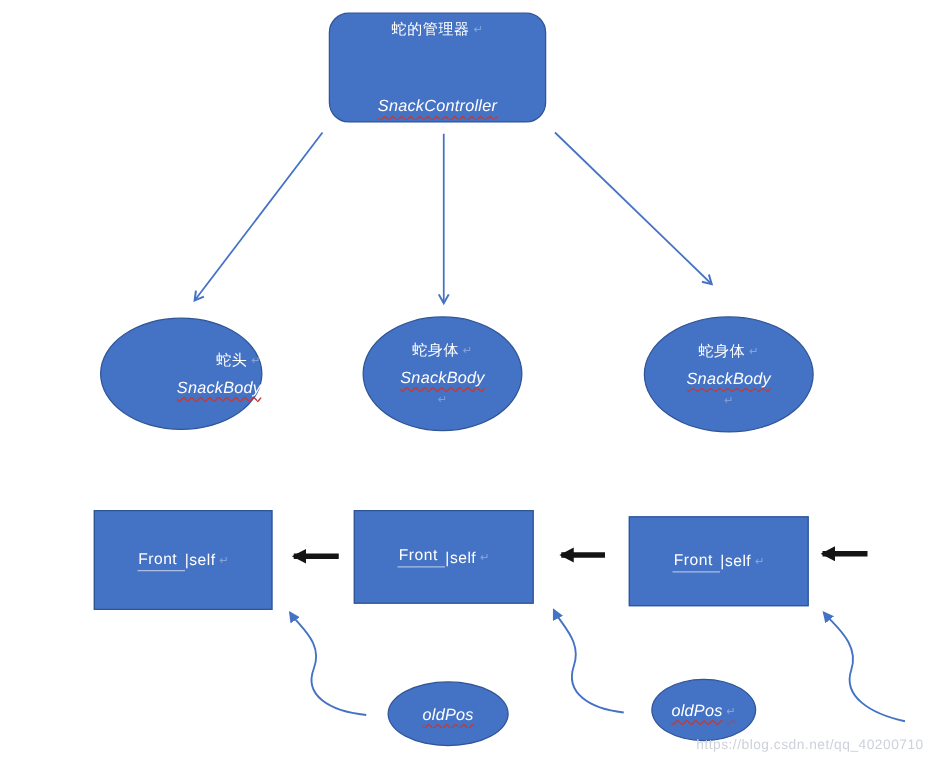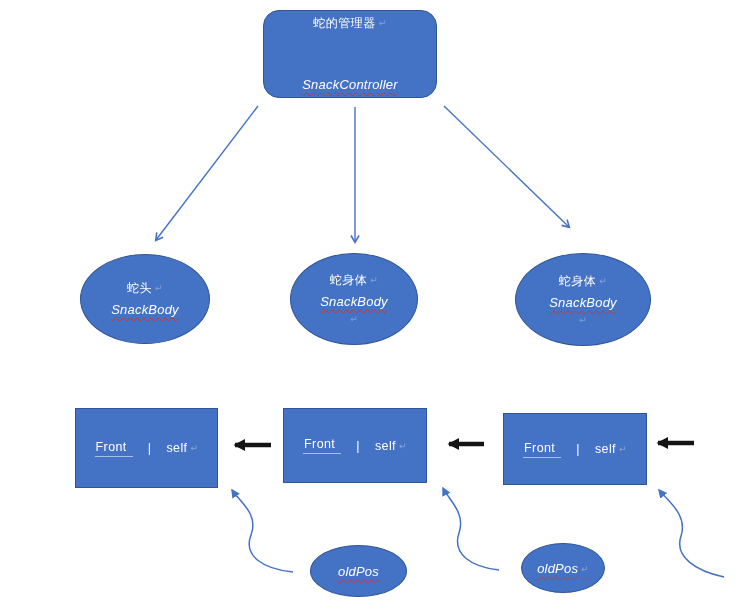--- a/index.html
+++ b/index.html
@@ -34,21 +34,21 @@
   .wavy{
     text-decoration-line:underline;
     text-decoration-style:wavy;
     text-decoration-color:var(--underline-red);
     text-decoration-thickness:1px;
     text-underline-offset:3px;
   }
   .pmark{opacity:.35;font-size:9px;margin-left:3px;vertical-align:1px;}
   .pmark-line{opacity:.3;font-size:9px;margin-top:7px;line-height:1;}
 
-  .cell-text{display:flex;align-items:center;gap:15px;font-size:12.5px;letter-spacing:.4px;}
+  .cell-text{display:flex;align-items:center;font-size:12.5px;letter-spacing:.4px;}
   .u-light{border-bottom:1px solid rgba(255,255,255,.55);padding:0 6px 2px 1px;}
 
   .svg-layer{position:absolute;left:0;top:0;width:744px;height:615px;pointer-events:none;}
   .blue-line{stroke:var(--arrow-blue);stroke-width:1.4;fill:none;}
   .blue-curve{stroke:var(--arrow-blue);stroke-width:1.5;fill:none;}
   .black-line{stroke:var(--arrow-black);stroke-width:4.5;fill:none;}
   .open-head{fill:none;stroke:var(--arrow-blue);stroke-width:1.6;}
   .tri-head{fill:var(--arrow-blue);stroke:none;}
   .blk-head{fill:var(--arrow-black);stroke:none;}
 
@@ -86,21 +86,21 @@
     <path class="blue-curve" d="M293,572 C263,569 243,556 251,535 C259,514 240,502 232,490" marker-end="url(#mTri)"></path>
     <path class="blue-curve" d="M499,570 C471,567 452,554 459,533 C466,513 449,500 443,488" marker-end="url(#mTri)"></path>
     <path class="blue-curve" d="M724,577 C696,571 674,557 681,536 C688,515 668,501 659,490" marker-end="url(#mTri)"></path>
   </svg>
 
   <div class="shape rounded" style="left:263px;top:10px;width:174px;height:88px;gap:40px;">
     <div class="line"><span>蛇的管理器</span><span class="pmark">↵</span></div>
     <div class="line en gap8 wavy"><span>SnackController</span></div>
   </div>
 
-  <div class="shape ellipse" style="left:80px;top:254px;width:130px;height:90px;">
+  <div class="shape ellipse" style="left:80px;top:254px;width:130px;height:90px;align-items:flex-end;">
     <div class="line"><span>蛇头</span><span class="pmark">↵</span></div>
     <div class="line en gap8 wavy"><span>SnackBody</span></div>
   </div>
 
   <div class="shape ellipse" style="left:290px;top:253px;width:128px;height:92px;">
     <div class="line"><span>蛇身体</span><span class="pmark">↵</span></div>
     <div class="line en gap8 wavy"><span>SnackBody</span></div>
     <div class="pmark-line">↵</div>
   </div>
 
@@ -135,14 +135,15 @@
   </div>
 
   <div class="shape ellipse" style="left:310px;top:545px;width:97px;height:52px;">
     <div class="line en wavy"><span>oldPos</span></div>
   </div>
 
   <div class="shape ellipse" style="left:521px;top:543px;width:84px;height:50px;align-items:center;">
     <div class="line en wavy"><span>oldPos</span><span class="pmark">↵</span></div>
   </div>
 
+  <div class="watermark">https://blog.csdn.net/qq_40200710</div>
 
 </div>
 
 </body></html>

